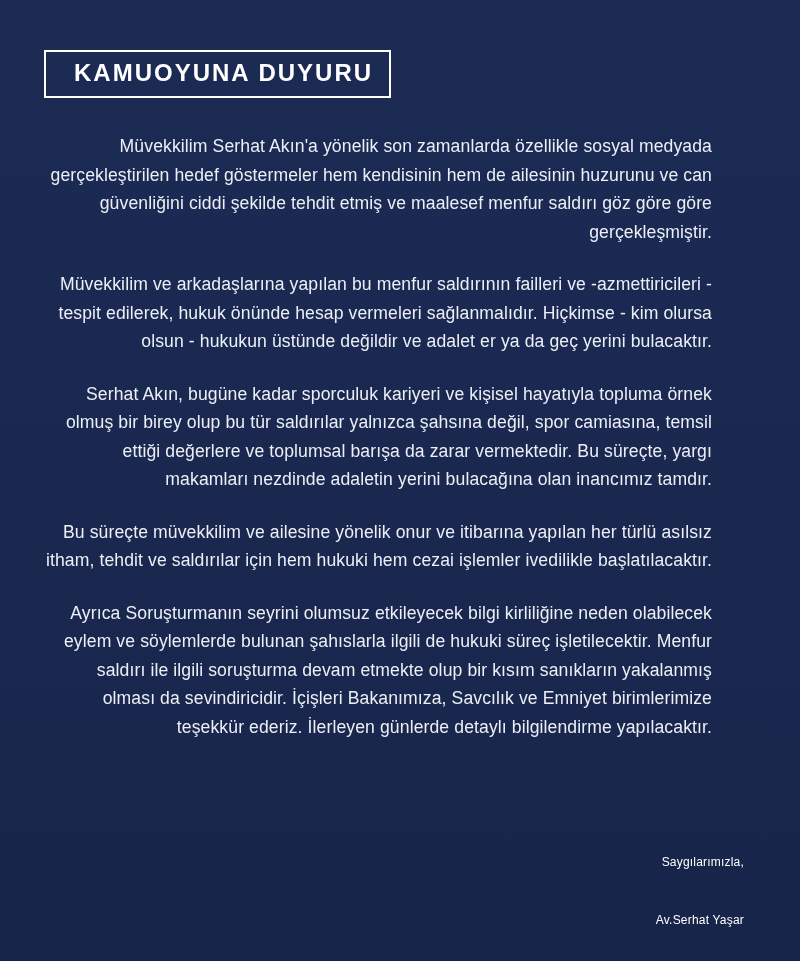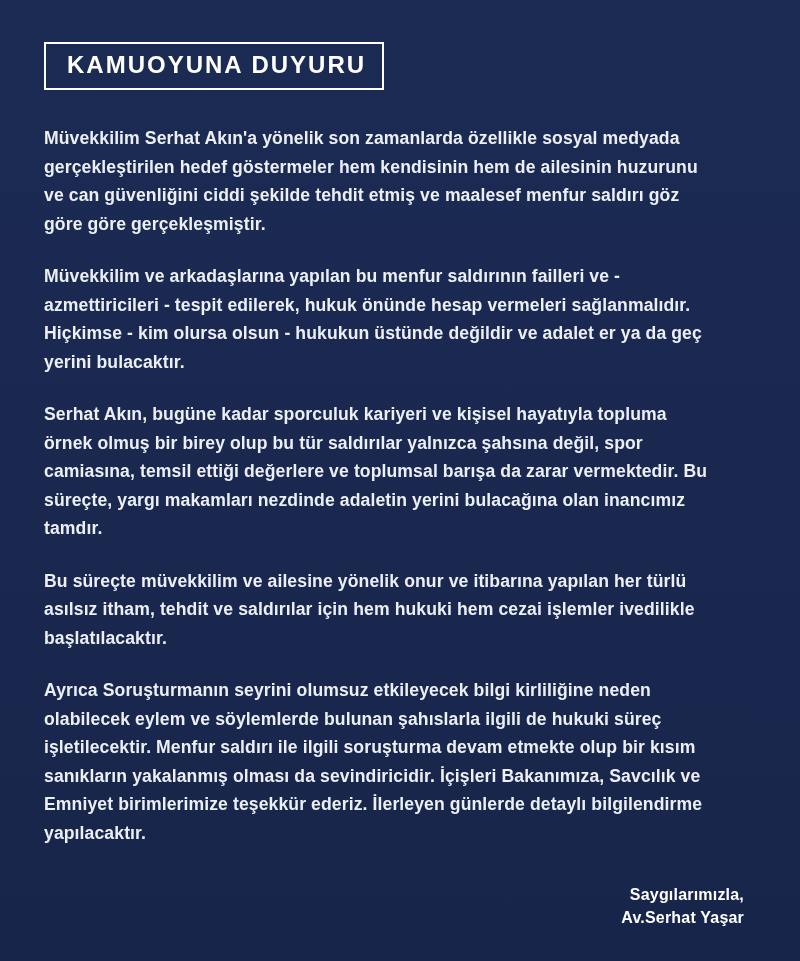--- a/index.html
+++ b/index.html
@@ -18,59 +18,61 @@
     position: relative;
     width: 800px;
     height: 961px;
     box-sizing: border-box;
     padding: 40px 44px 30px 40px;
     background: linear-gradient(180deg, #1c2b54 0%, #1a2850 55%, #18254a 100%);
   }
   .title-box {
     display: inline-block;
     border: 2px solid #ffffff;
-    padding: 9px 16px 11px 21px;
-    margin: 2px 0 0 4px;
+    padding: 9px 16px 11px 28px;
+    margin: 10px 0 0 4px;
   }
   .title-text {
     font-size: 24px;
     font-weight: bold;
     letter-spacing: 2.0px;
     color: #ffffff;
     line-height: 1;
     white-space: nowrap;
   }
   .body-copy {
     margin-top: 34px;
     padding-left: 4px;
     padding-right: 44px;
   }
   .para {
     font-size: 17.6px;
     line-height: 1.62;
     color: #eceff5;
     margin: 0 0 24px 0;
     letter-spacing: 0.1px;
-    font-weight: 700;
+    font-weight: 400;
+    text-align: right;
   }
   .para:last-child {
     margin-bottom: 0;
   }
   .signature {
     position: absolute;
     right: 56px;
     bottom: 32px;
     text-align: right;
   }
   .sig-line {
-    font-size: 16px;
-    font-weight: bold;
+    font-size: 12px;
+    font-weight: normal;
     color: #ffffff;
     line-height: 1.45;
     letter-spacing: 0.2px;
+    margin-top: 40px;
   }
 </style>
 </head>
 <body>
 
 <div class="page">
 
   <div class="title-box">
     <div class="title-text">KAMUOYUNA DUYURU</div>
   </div>

